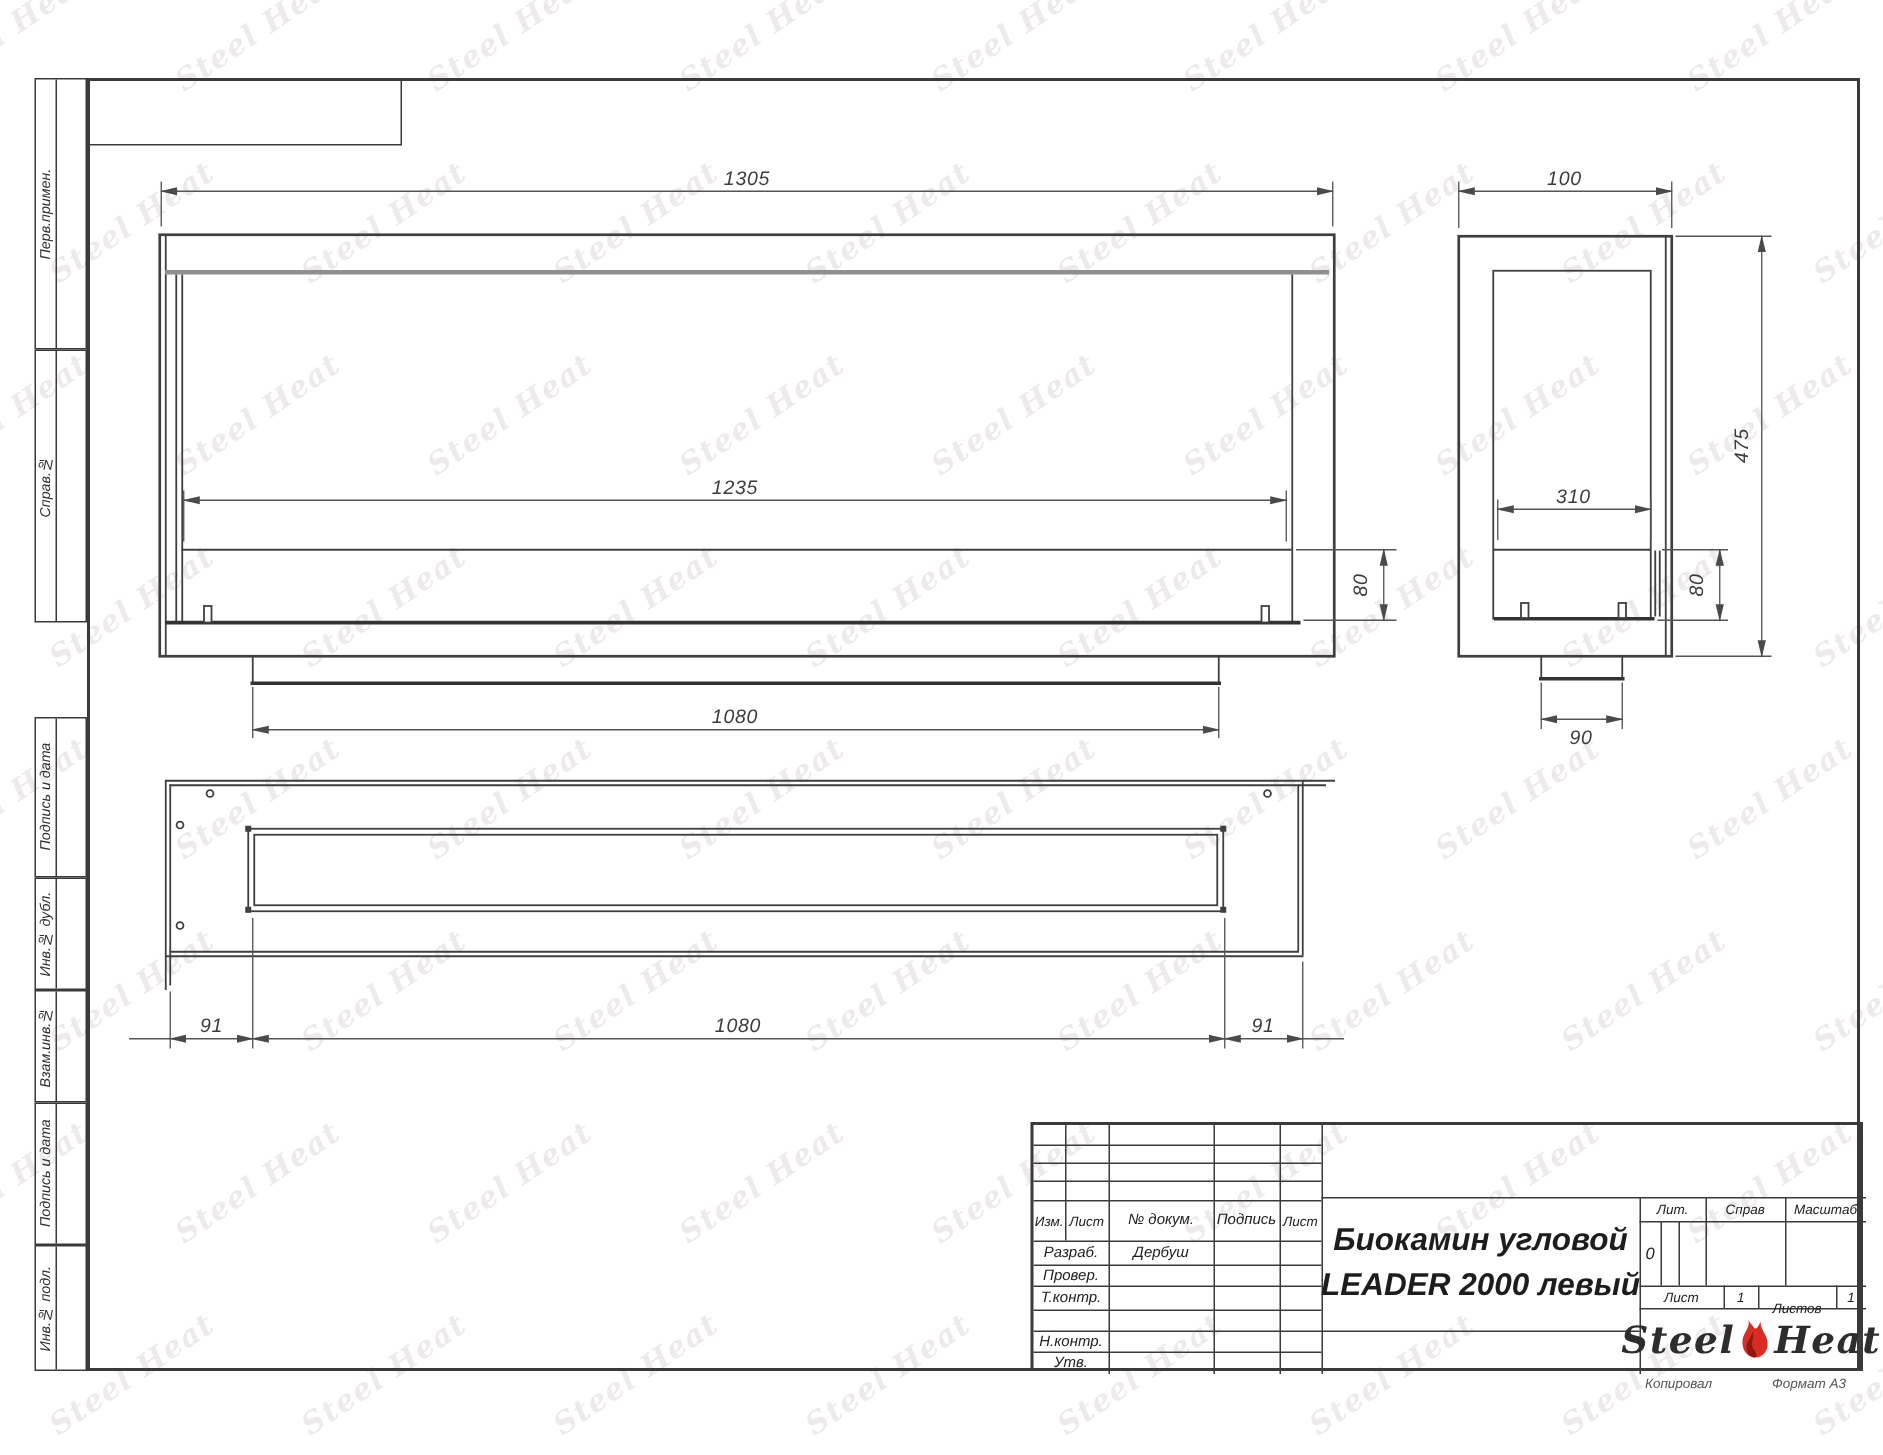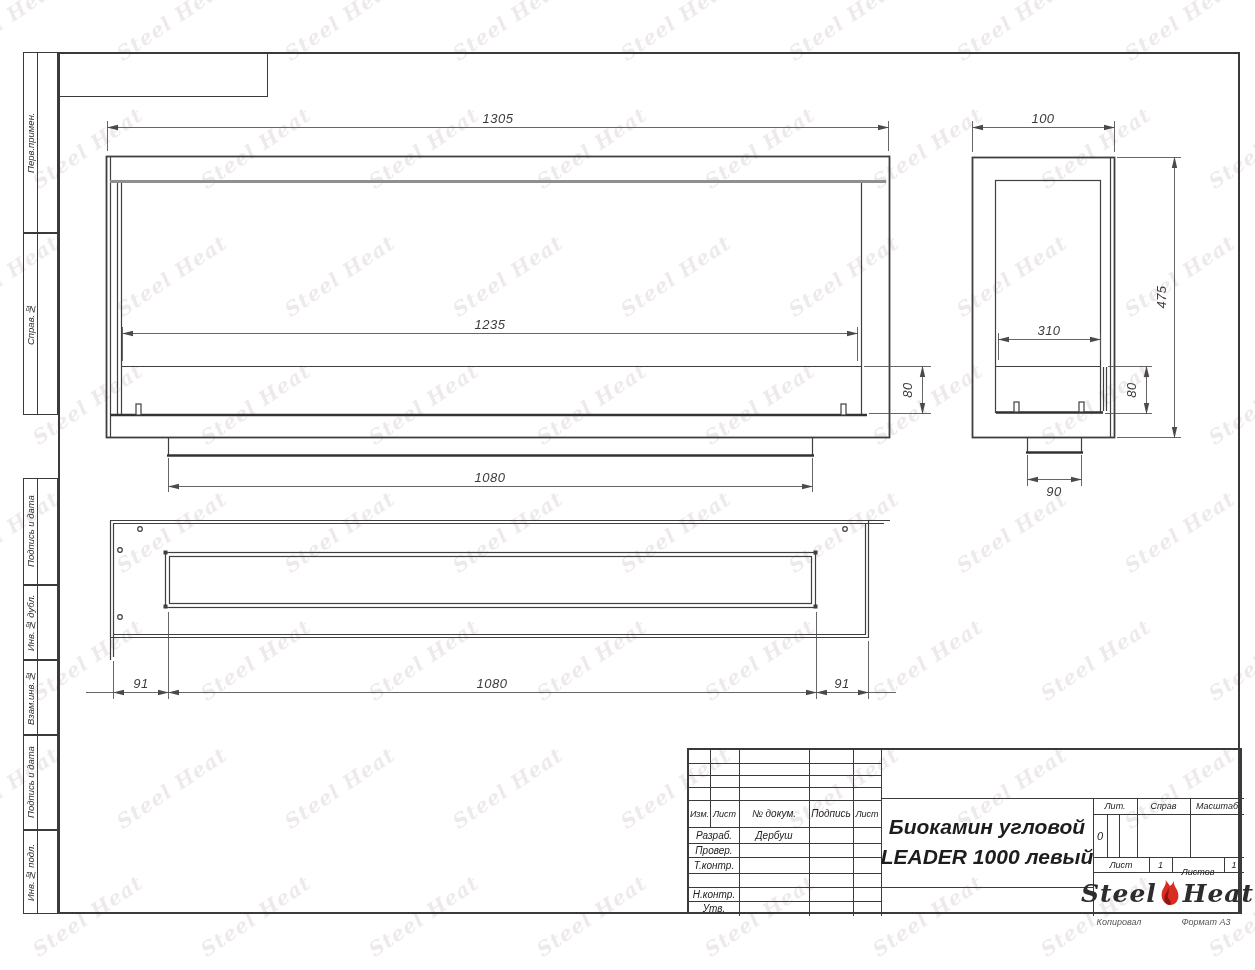--- a/index.html
+++ b/index.html
@@ -303,21 +303,21 @@
     <div class="tbc small" style="left:164px;top:50px;width:28px;height:27px">Лист</div>
 
     <div class="tbc" style="left:0;top:77px;width:50px;height:16px">Разраб.</div>
     <div class="tbc" style="left:50px;top:77px;width:70px;height:16px">Дербуш</div>
     <div class="tbc" style="left:0;top:93px;width:50px;height:14px">Провер.</div>
     <div class="tbc" style="left:0;top:107px;width:50px;height:16px">Т.контр.</div>
     <div class="tbc" style="left:0;top:137px;width:50px;height:14px">Н.контр.</div>
     <div class="tbc" style="left:0;top:151px;width:50px;height:15px">Утв.</div>
 
     <div class="tb-title" style="top:62px;height:30px">Биокамин угловой</div>
-    <div class="tb-title" style="top:92px;height:30px">LEADER 1000 левый</div>
+    <div class="tb-title" style="top:92px;height:30px">LEADER 2000 левый</div>
 
     <div class="tbc small" style="left:404px;top:48px;width:44px;height:16px">Лит.</div>
     <div class="tbc small" style="left:448px;top:48px;width:53px;height:16px">Справ</div>
     <div class="tbc small" style="left:501px;top:48px;width:54px;height:16px">Масштаб</div>
     <div class="tbc" style="left:404px;top:64px;width:14px;height:43px;font-size:11px">0</div>
     <div class="tbc small" style="left:404px;top:107px;width:56px;height:15px">Лист</div>
     <div class="tbc small" style="left:460px;top:107px;width:23px;height:15px">1</div>
     <div class="tbc small" style="left:483px;top:114px;width:52px;height:15px">Листов</div>
     <div class="tbc small" style="left:535px;top:107px;width:20px;height:15px">1</div>
 

